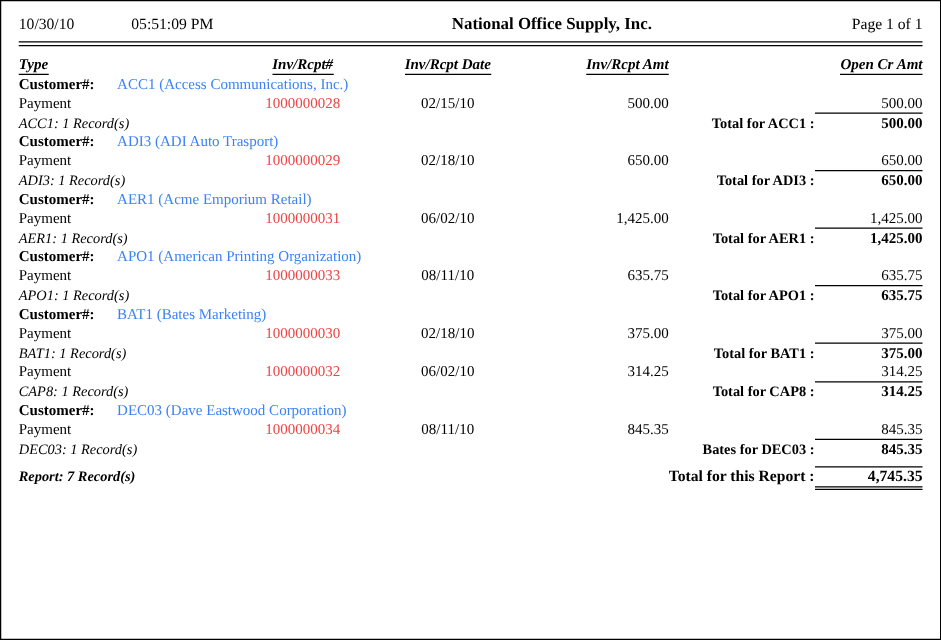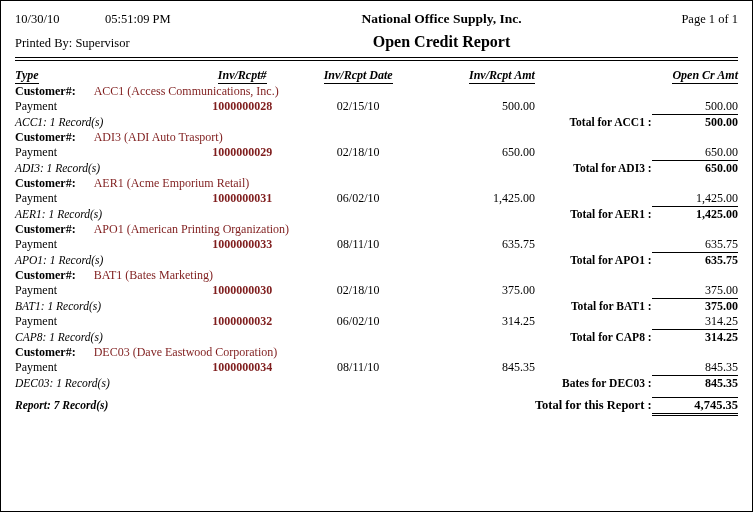--- a/index.html
+++ b/index.html
@@ -87,27 +87,27 @@
     font-style: italic;
     padding-bottom: 1px;
   }
   .colhead .u { border-bottom: 1px solid #000; display: inline-block; }
 
   .cust-row td {
     font-weight: bold;
     padding-top: 6px;
   }
   .cust-name {
-    color: #7f1d1d;
+    color: #3b82f6;
     font-weight: normal;
   }
   .cust-label { font-weight: bold; }
 
   .detail-row td { padding-top: 3px; }
-  .link { color: #7f1d1d; font-weight: bold; }
+  .link { color: #ef4444; }
 
   .subtotal-row td {
     padding-top: 3px;
     padding-bottom: 1px;
   }
   .reccount {
     font-style: italic;
     font-weight: normal;
     font-size: 11.5px;
   }
@@ -152,25 +152,20 @@
 
 <div class="page">
 
   <div class="hdr-row">
     <div class="hdr-date">10/30/10</div>
     <div class="hdr-time">05:51:09 PM</div>
     <div class="hdr-company">National Office Supply, Inc.</div>
     <div class="hdr-page">Page 1 of 1</div>
   </div>
 
-  <div class="hdr-row2">
-    <div class="hdr-printed">Printed By: Supervisor</div>
-    <div class="hdr-title">Open Credit Report</div>
-    <div class="hdr-spacer"></div>
-  </div>
 
   <hr class="rule">
   <hr class="rule thin">
 
   <table class="report">
     <tbody>
       <tr class="colhead">
         <td class="c-type"><span class="u">Type</span></td>
         <td class="c-inv"><span class="u">Inv/Rcpt#</span></td>
         <td class="c-date"><span class="u">Inv/Rcpt Date</span></td>

